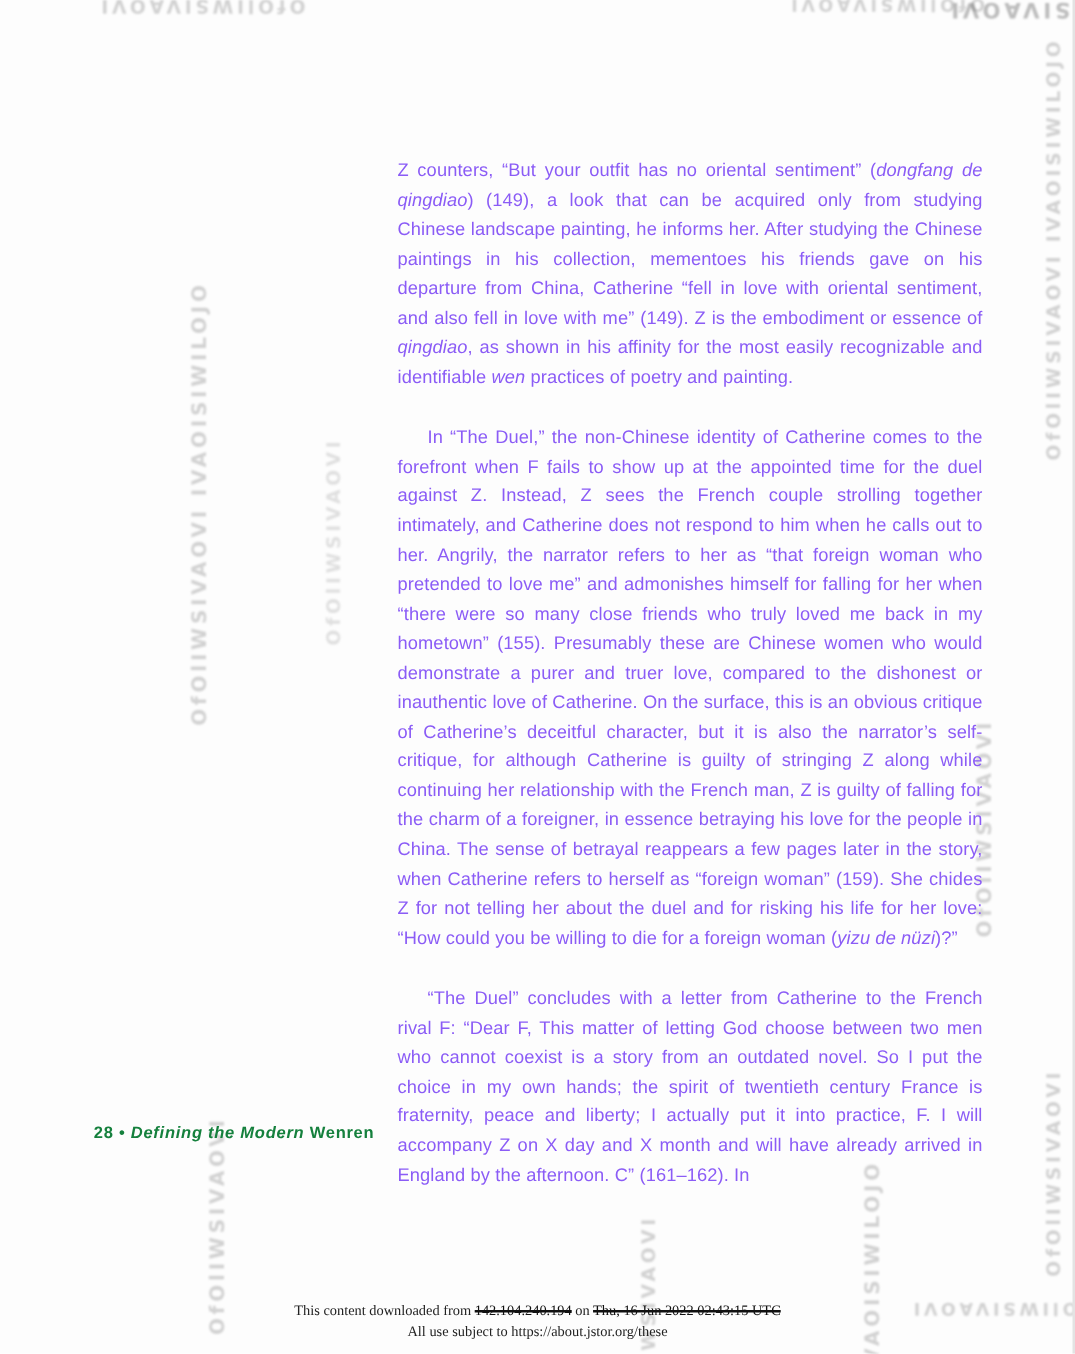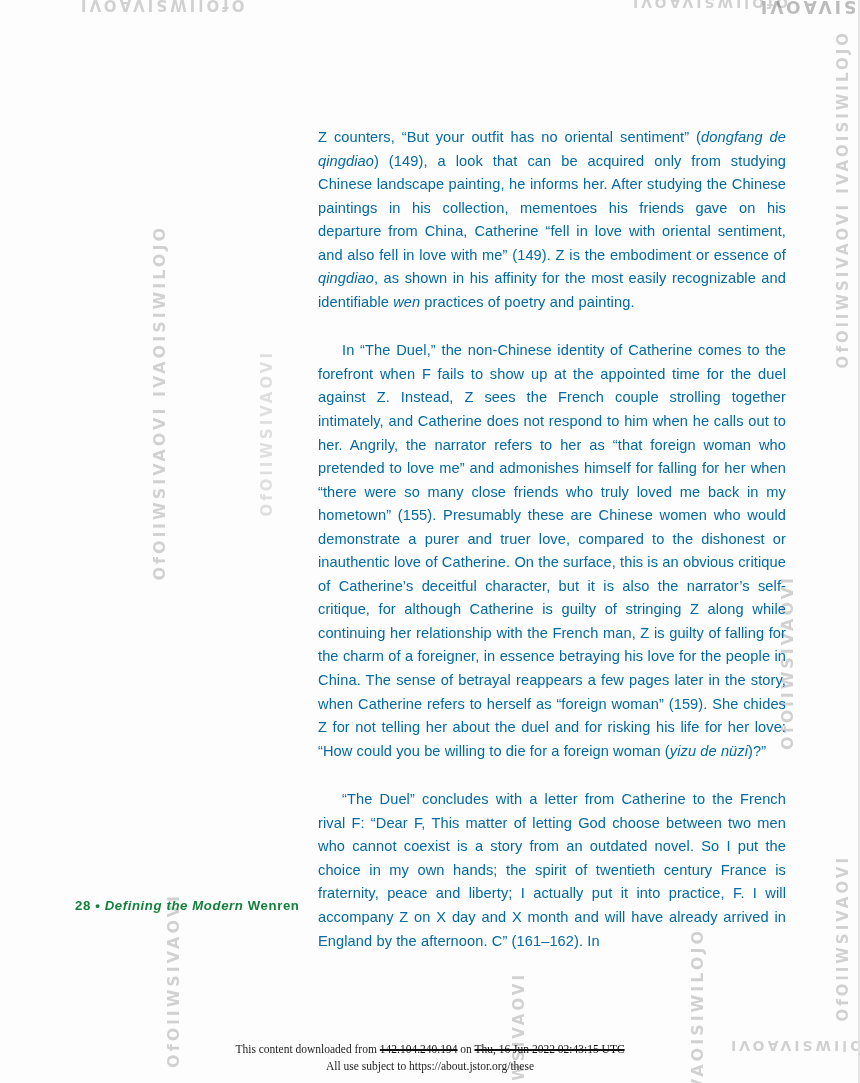--- a/index.html
+++ b/index.html
@@ -54,21 +54,21 @@
   
   .body-text {
     position: absolute;
     left: 318px;
     top: 126px;
     width: 468px;
     text-align: justify;
     font-size: 14.6px;
     line-height: 23.55px;
     letter-spacing: 0.1px;
-    color: #0369a1;
+    color: #8b5cf6;
   }
   .para { margin: 0; }
   .para.indent { text-indent: 24px; margin-top: 25px; }
   .para i { font-style: italic; }
   
   .running-footer {
     position: absolute;
     left: 75px;
     top: 898px;
     font-size: 13.2px;

